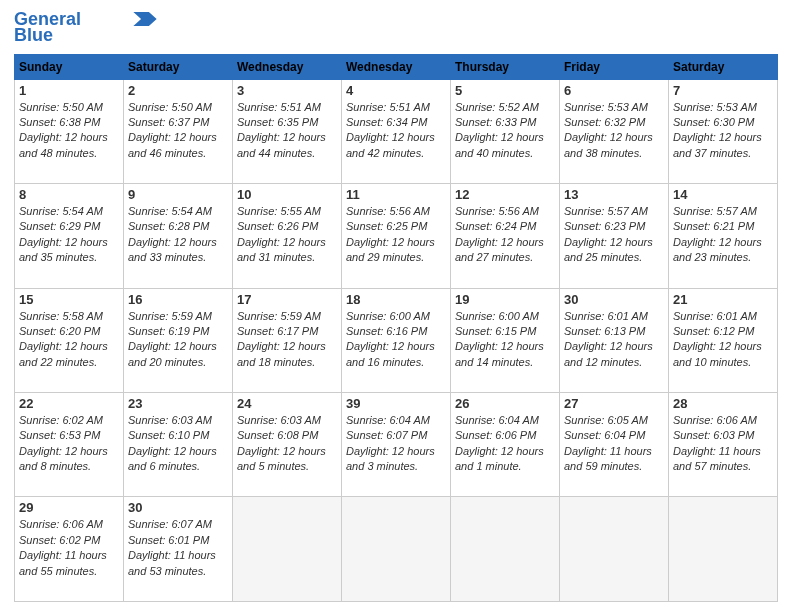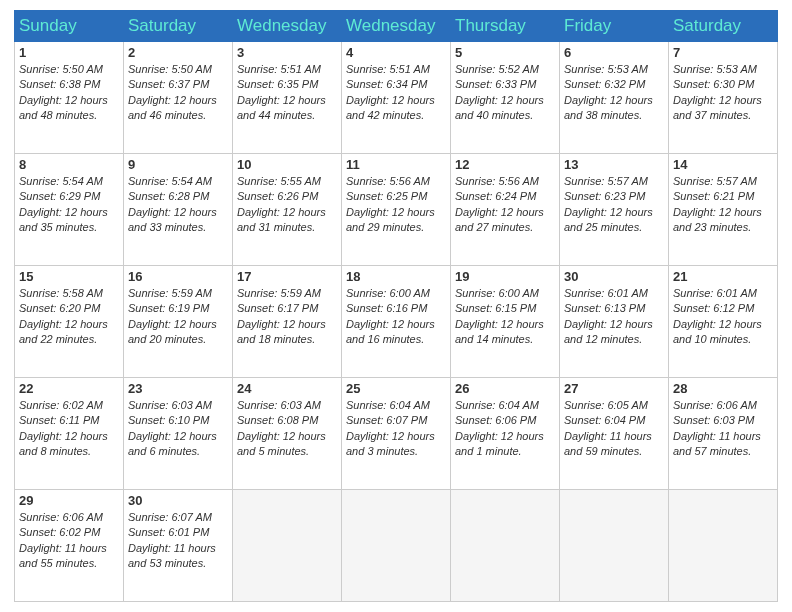--- a/index.html
+++ b/index.html
@@ -55,23 +55,23 @@
     }
     .calendar {
       flex: 1;
       border: 1px solid #ccc;
       border-collapse: collapse;
       width: 100%;
       table-layout: fixed;
     }
     .calendar th {
       background: #2a6ebb;
-      color: #5eead4;
-      font-size: 17px;
-      font-weight: normal;
+      color: #000000;
+      font-size: 12px;
+      font-weight: bold;
       padding: 5px 4px;
       text-align: left;
       border: 1px solid #2a6ebb;
     }
     .calendar td {
       border: 1px solid #ccc;
       vertical-align: top;
       padding: 3px 4px;
       font-size: 9.5px;
       color: #333;
@@ -91,20 +91,37 @@
       font-size: 11px;
       line-height: 1.4;
       color: #333;
       font-style: italic;
     }
   </style>
 </head>
 <body>
 
 <div class="page">
+  <div class="header">
+    <div class="logo">
+      <div style="display:flex; align-items:center;">
+        <span class="logo-text">
+          <span class="blue">General</span>
+        </span>
+        <svg class="logo-arrow" viewBox="0 0 30 18" xmlns="http://www.w3.org/2000/svg">
+          <polygon points="0,0 20,0 30,9 20,18 0,18 10,9" fill="#2a6ebb"></polygon>
+        </svg>
+      </div>
+      <span class="logo-text" style="color:#2a6ebb; font-size:18px; font-weight:bold; margin-top:-4px;">Blue</span>
+    </div>
+    <div class="title-block">
+      <div class="month-title"></div>
+      <div class="location"></div>
+    </div>
+  </div>
 
   <table class="calendar" id="cal-table">
     <thead id="cal-head">
         <tr>
           <th>Sunday</th>
           <th>Saturday</th>
           <th>Wednesday</th>
           <th>Wednesday</th>
           <th>Thursday</th>
           <th>Friday</th>
@@ -262,40 +279,40 @@
             <div class="day-info" style="white-space: pre-line;">Sunrise: 6:01 AM
 Sunset: 6:12 PM
 Daylight: 12 hours
 and 10 minutes.</div>
           </td>
         </tr>
         <tr>
           <td>
             <span class="day-num">22</span>
             <div class="day-info" style="white-space: pre-line;">Sunrise: 6:02 AM
-Sunset: 6:11 PM
+Sunset: 6:53 PM
 Daylight: 12 hours
 and 8 minutes.</div>
           </td>
           <td>
             <span class="day-num">23</span>
             <div class="day-info" style="white-space: pre-line;">Sunrise: 6:03 AM
 Sunset: 6:10 PM
 Daylight: 12 hours
 and 6 minutes.</div>
           </td>
           <td>
             <span class="day-num">24</span>
             <div class="day-info" style="white-space: pre-line;">Sunrise: 6:03 AM
 Sunset: 6:08 PM
 Daylight: 12 hours
 and 5 minutes.</div>
           </td>
           <td>
-            <span class="day-num">25</span>
+            <span class="day-num">39</span>
             <div class="day-info" style="white-space: pre-line;">Sunrise: 6:04 AM
 Sunset: 6:07 PM
 Daylight: 12 hours
 and 3 minutes.</div>
           </td>
           <td>
             <span class="day-num">26</span>
             <div class="day-info" style="white-space: pre-line;">Sunrise: 6:04 AM
 Sunset: 6:06 PM
 Daylight: 12 hours

